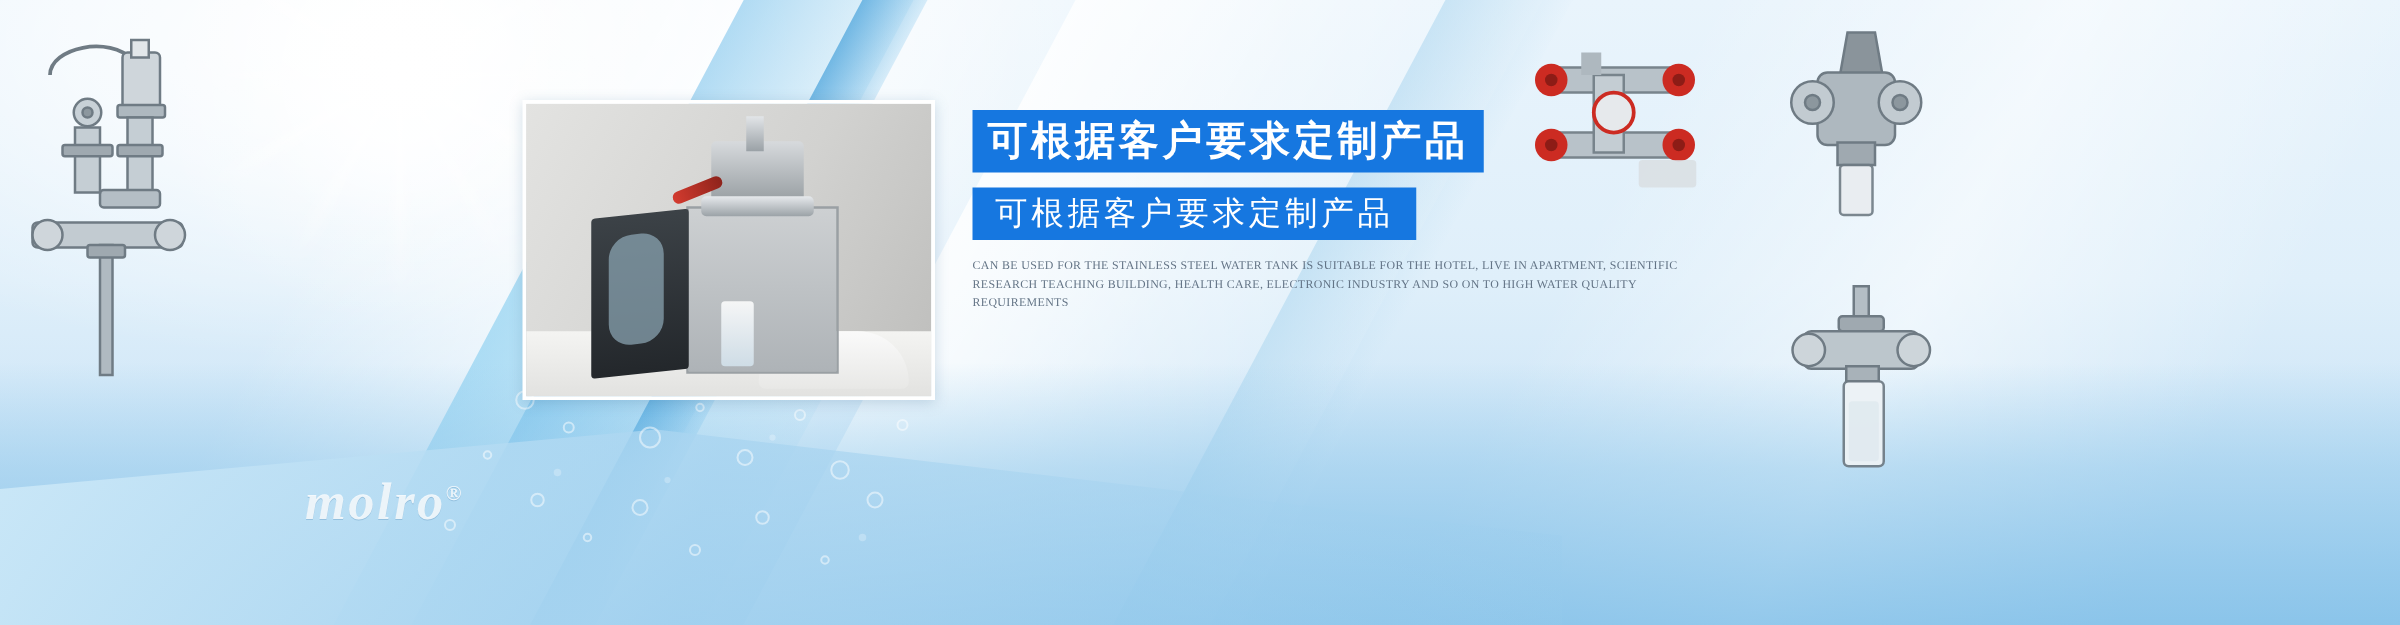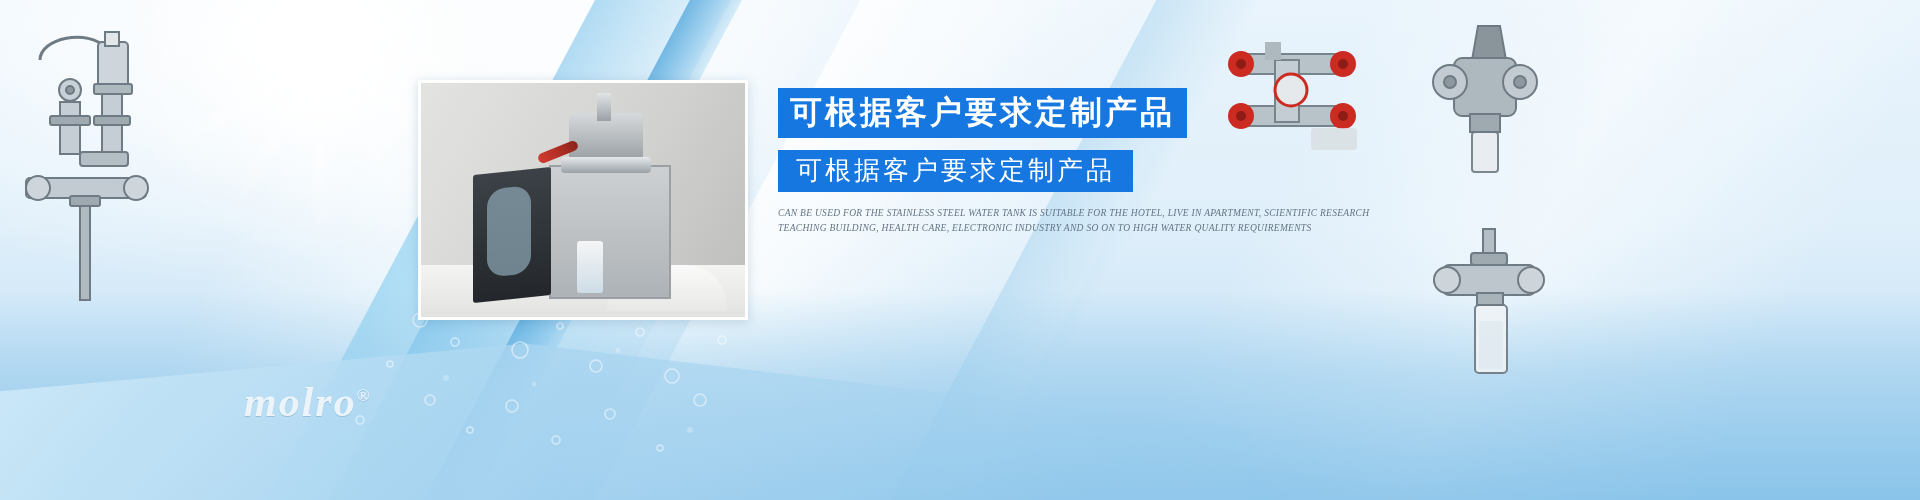--- a/index.html
+++ b/index.html
@@ -140,21 +140,21 @@
   }
   .tagline{
     display:inline-block;margin-top:12px;
     background:#1677e0;color:#fff;font-size:26px;line-height:36px;
     letter-spacing:3px;padding:2px 18px 4px 18px;white-space:nowrap;
   }
   .english{
     margin-top:14px;width:600px;color:#5d6e80;
     font-family:"Liberation Serif","DejaVu Serif",serif;
     font-size:9.5px;line-height:15px;letter-spacing:.3px;
-    text-transform:uppercase;opacity:.95;font-style:italic;
+    text-transform:uppercase;opacity:.95;
   }
 </style>
 </head>
 <body>
 
 <div class="banner">
 
   <div class="bg-sky"></div>
   <div class="sun-rays"></div>
   <div class="sun"></div>

